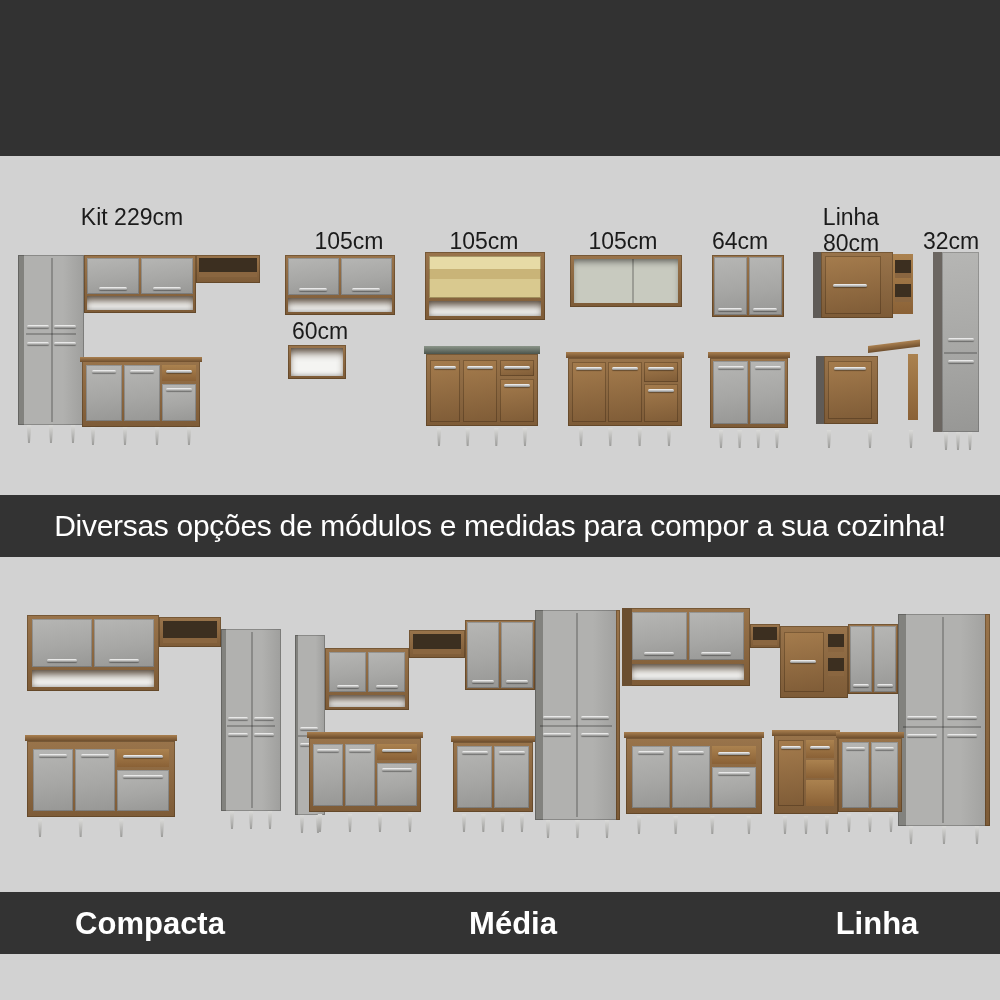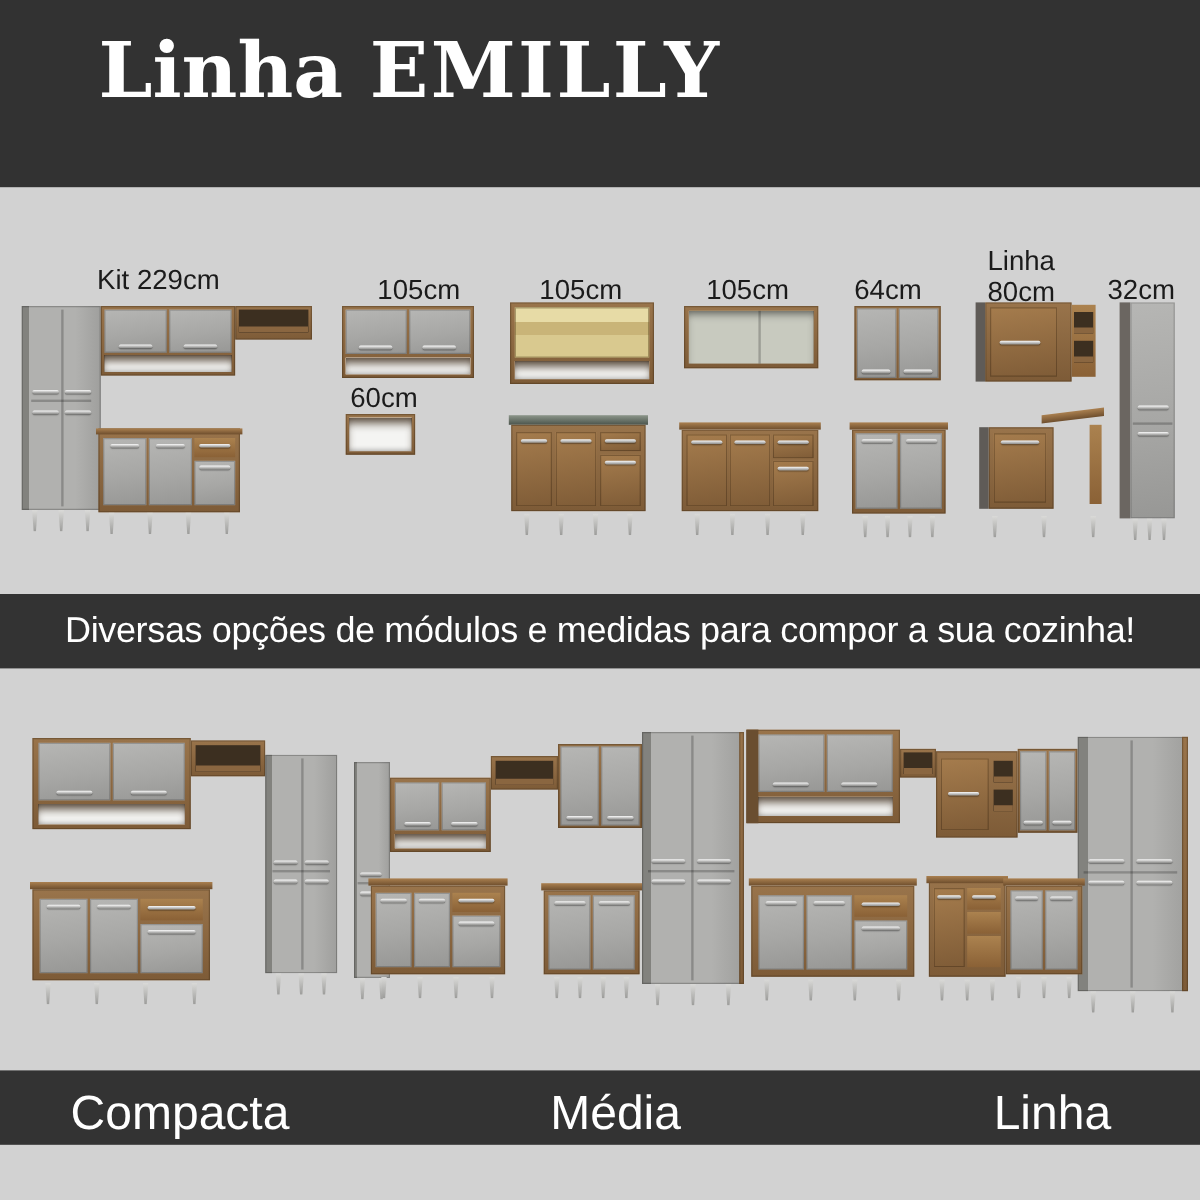--- a/index.html
+++ b/index.html
@@ -8,21 +8,21 @@
   .abs{position:absolute;}
   
   .hdr{position:absolute;left:0;top:0;width:1000px;height:156px;background:#323232;color:#fff;
        box-sizing:border-box;padding:24px 0 0 82px;}
   .eyebrow{font-size:30px;letter-spacing:.4px;}
   .title{font-family:"DejaVu Serif",serif;font-weight:bold;font-size:64px;line-height:68px;margin-top:2px;}
   .title .t2{letter-spacing:2px;}
   .ribbon{position:absolute;left:0;top:495px;width:1000px;height:62px;background:#333333;color:#fff;
           display:flex;align-items:center;justify-content:center;font-size:30px;letter-spacing:-.3px;}
   .footerband{position:absolute;left:0;top:892px;width:1000px;height:62px;background:#333333;color:#fff;}
-  .flabel{position:absolute;top:14px;transform:translateX(-50%);font-size:40px;}
+  .flabel{position:absolute;top:14px;transform:translateX(-50%);font-size:31px;font-weight:bold;}
   
   .mlabel{position:absolute;transform:translateX(-50%);font-size:23px;color:#1b1b1b;
           white-space:pre-line;text-align:center;line-height:26px;}
   
   .wood{background:linear-gradient(180deg,#99744b,#7d5b37);box-shadow:inset 0 0 0 1px rgba(55,36,18,.35);}
   .woodlight{background:linear-gradient(180deg,#ab824f,#8a6136);}
   .darkside{background:#5f5b57;}
   .graycab{background:linear-gradient(90deg,#82827e 0 9%,#b1b1af 9% 68%,#9f9f9d);box-shadow:inset 0 0 0 1px rgba(0,0,0,.22);}
   .door{background:linear-gradient(172deg,#b6b6b4,#a7a7a5 55%,#979795);box-shadow:inset 0 0 0 1px rgba(0,0,0,.18);}
   .wdoor{background:linear-gradient(172deg,#a57c4d,#7f5c37);box-shadow:inset 0 0 0 1px rgba(40,25,10,.32);}
@@ -37,29 +37,25 @@
   .divh{height:2px;background:rgba(0,0,0,.22);}
   .legs{position:absolute;display:flex;justify-content:space-between;height:18px;}
   .leg{width:6px;height:100%;background:linear-gradient(180deg,#dadad8,#9c9c9a);clip-path:polygon(12% 0,88% 0,66% 100%,34% 100%);}
 </style>
 </head>
 <body>
 
 <div class="page">
 
   <header class="hdr">
-    <div class="title">
-      <span class="t1">Linha</span>
-      <span class="t2">EMILLY</span>
-    </div>
   </header>
 
   <section class="abs" style="left:0;top:156px;width:1000px;height:339px;">
 
-    <span class="mlabel" style="left:132px;top:64px;">Kit 229cm</span>
+    <span class="mlabel" style="left:132px;top:48px;">Kit 229cm</span>
     <span class="mlabel" style="left:349px;top:72px;">105cm</span>
     <span class="mlabel" style="left:320px;top:162px;">60cm</span>
     <span class="mlabel" style="left:484px;top:72px;">105cm</span>
     <span class="mlabel" style="left:623px;top:72px;">105cm</span>
     <span class="mlabel" style="left:740px;top:72px;">64cm</span>
     <span class="mlabel" style="left:851px;top:48px;">Linha
 80cm</span>
     <span class="mlabel" style="left:951px;top:72px;">32cm</span>
 
     <div class="abs" style="left:18px;top:99px;width:242px;height:190px;">

